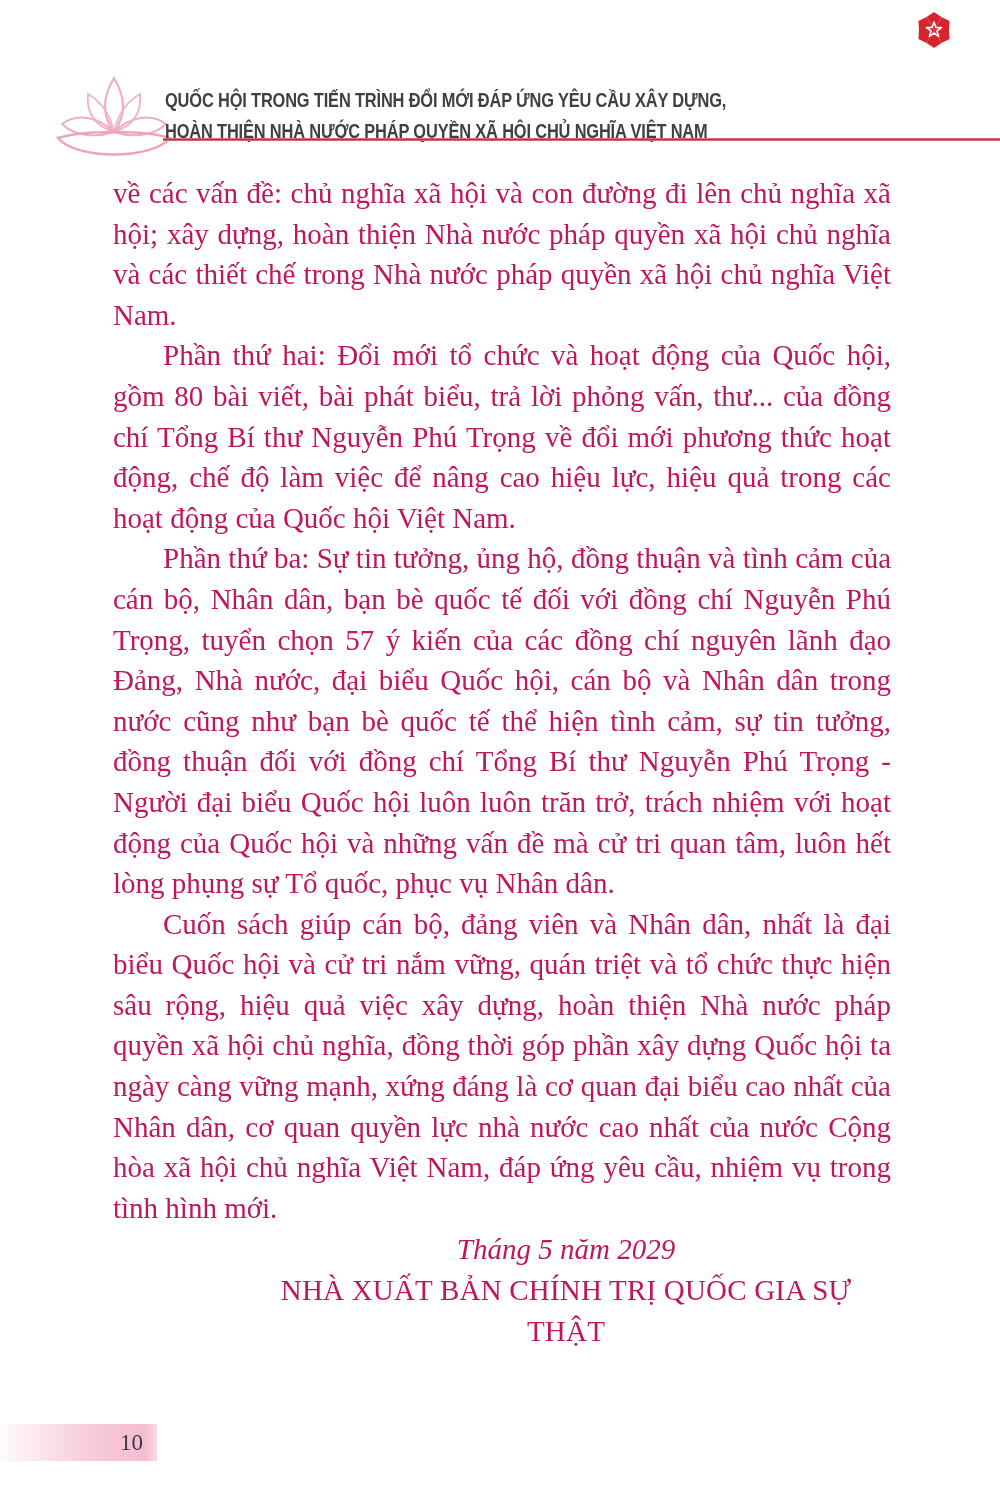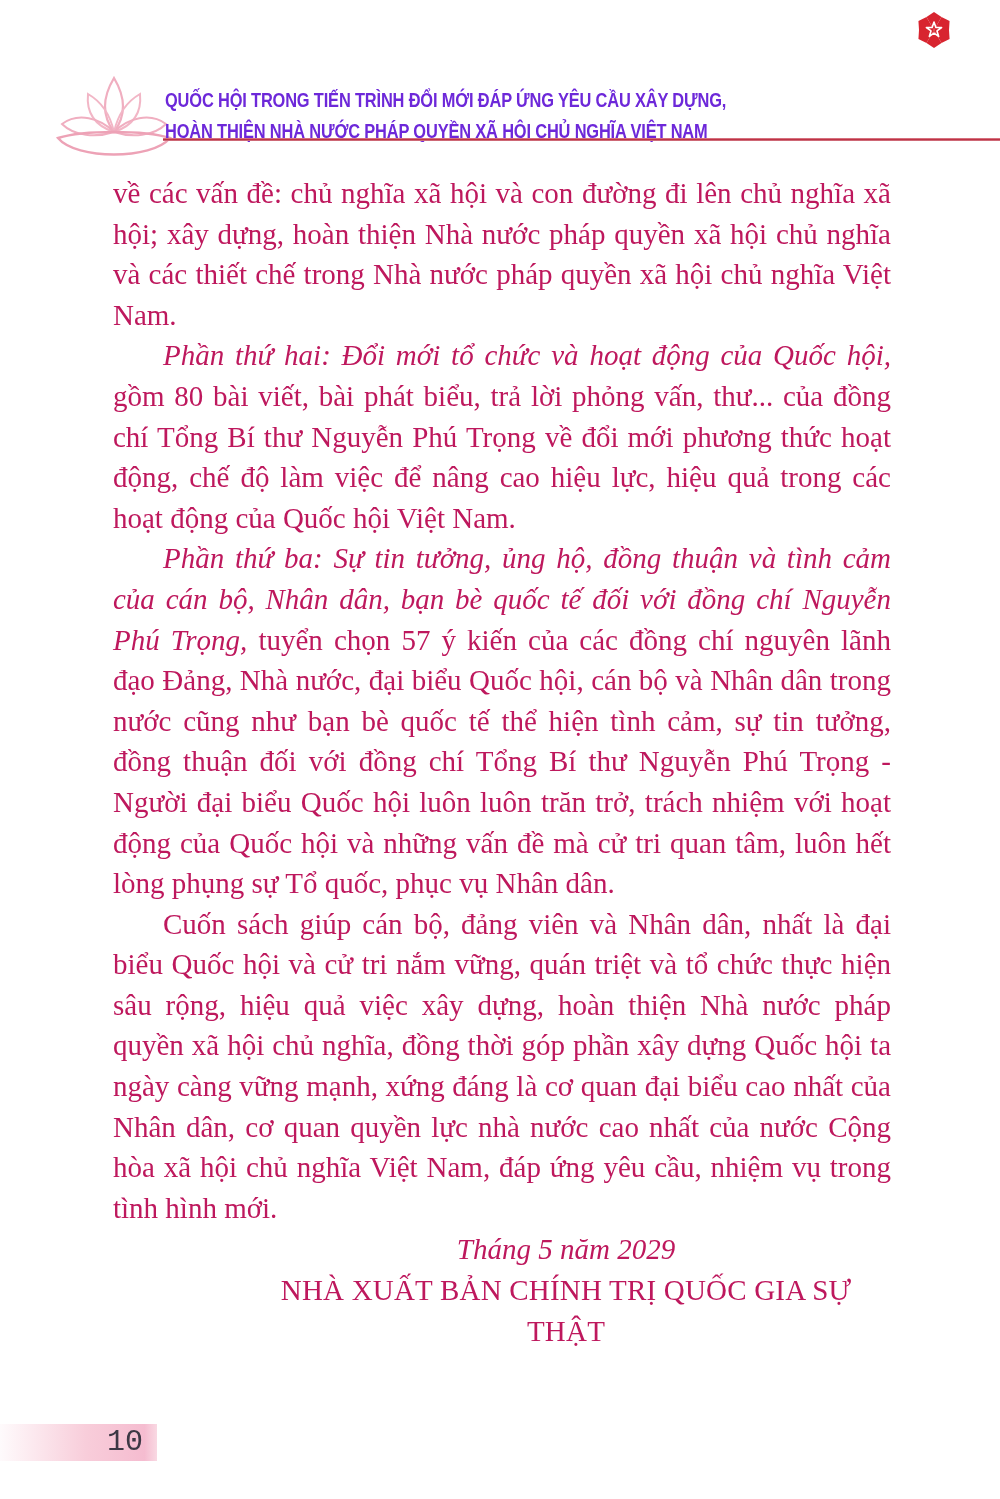--- a/index.html
+++ b/index.html
@@ -11,21 +11,21 @@
     overflow: hidden;
     font-family: "Liberation Serif", "DejaVu Serif", serif;
   }
 
   
   .lotus { position: absolute; left: 52px; top: 72px; width: 124px; height: 98px; }
   .header-text {
     position: absolute; left: 165px; top: 84px; width: 720px;
     font-family: "Liberation Sans", "DejaVu Sans", sans-serif;
     font-weight: bold;
-    color: #6d28d9;
+    color: #404040;
     font-size: 20.5px;
     line-height: 31px;
     white-space: nowrap;
   }
   .header-text .hline { transform: scaleX(0.80); transform-origin: left center; letter-spacing: -0.2px; }
   .header-rule {
     position: absolute; left: 163px; top: 138px; width: 837px; height: 3px;
     background: linear-gradient(to bottom, #e89aa6, #bd3345 40%, #bd3345 70%, #e3a9b2);
   }
   .star-mark { position: absolute; left: 913px; top: 8px; width: 42px; height: 42px; }
@@ -33,21 +33,21 @@
   
   .body-text {
     position: absolute; left: 113px; top: 173px; width: 778px;
     font-size: 29px;
     line-height: 40.6px;
     color: #be185d;
     text-align: justify;
   }
   .body-text p { text-indent: 50px; }
   .body-text p.noindent { text-indent: 0; }
-  .it { font-style: italic; }
+  .it { }
 
   
   .signature {
     margin-top: 1px;
     padding-left: 128px;
     text-align: center;
     line-height: 40.6px;
   }
   .signature .date-line { font-style: italic; font-size: 29px; }
   .signature .publisher-line { font-size: 29px; letter-spacing: 0.2px; }
@@ -55,23 +55,22 @@
   
   .page-band {
     position: absolute; left: 0; top: 1424px; width: 157px; height: 37px;
     background: linear-gradient(to right, rgba(253,242,246,0.35), #f8cdda 55%, #f5bcd0 92%, #f9d9e3);
     text-align: right;
     line-height: 37px;
   }
   .page-band .pagenum {
     display: inline-block;
     padding-right: 14px;
-    font-size: 30px;
+    font-size: 23px;
     color: #3c3744;
-    font-family: Liberation Mono, monospace;
   }
 </style>
 </head>
 <body>
 
 <div class="page">
 
   <svg class="lotus" viewBox="0 0 124 98" fill="none">
 
     <path d="M62 6 C50 26 50 44 62 60 C74 44 74 26 62 6 Z" stroke="#f0aec0" stroke-width="2.2"></path>

